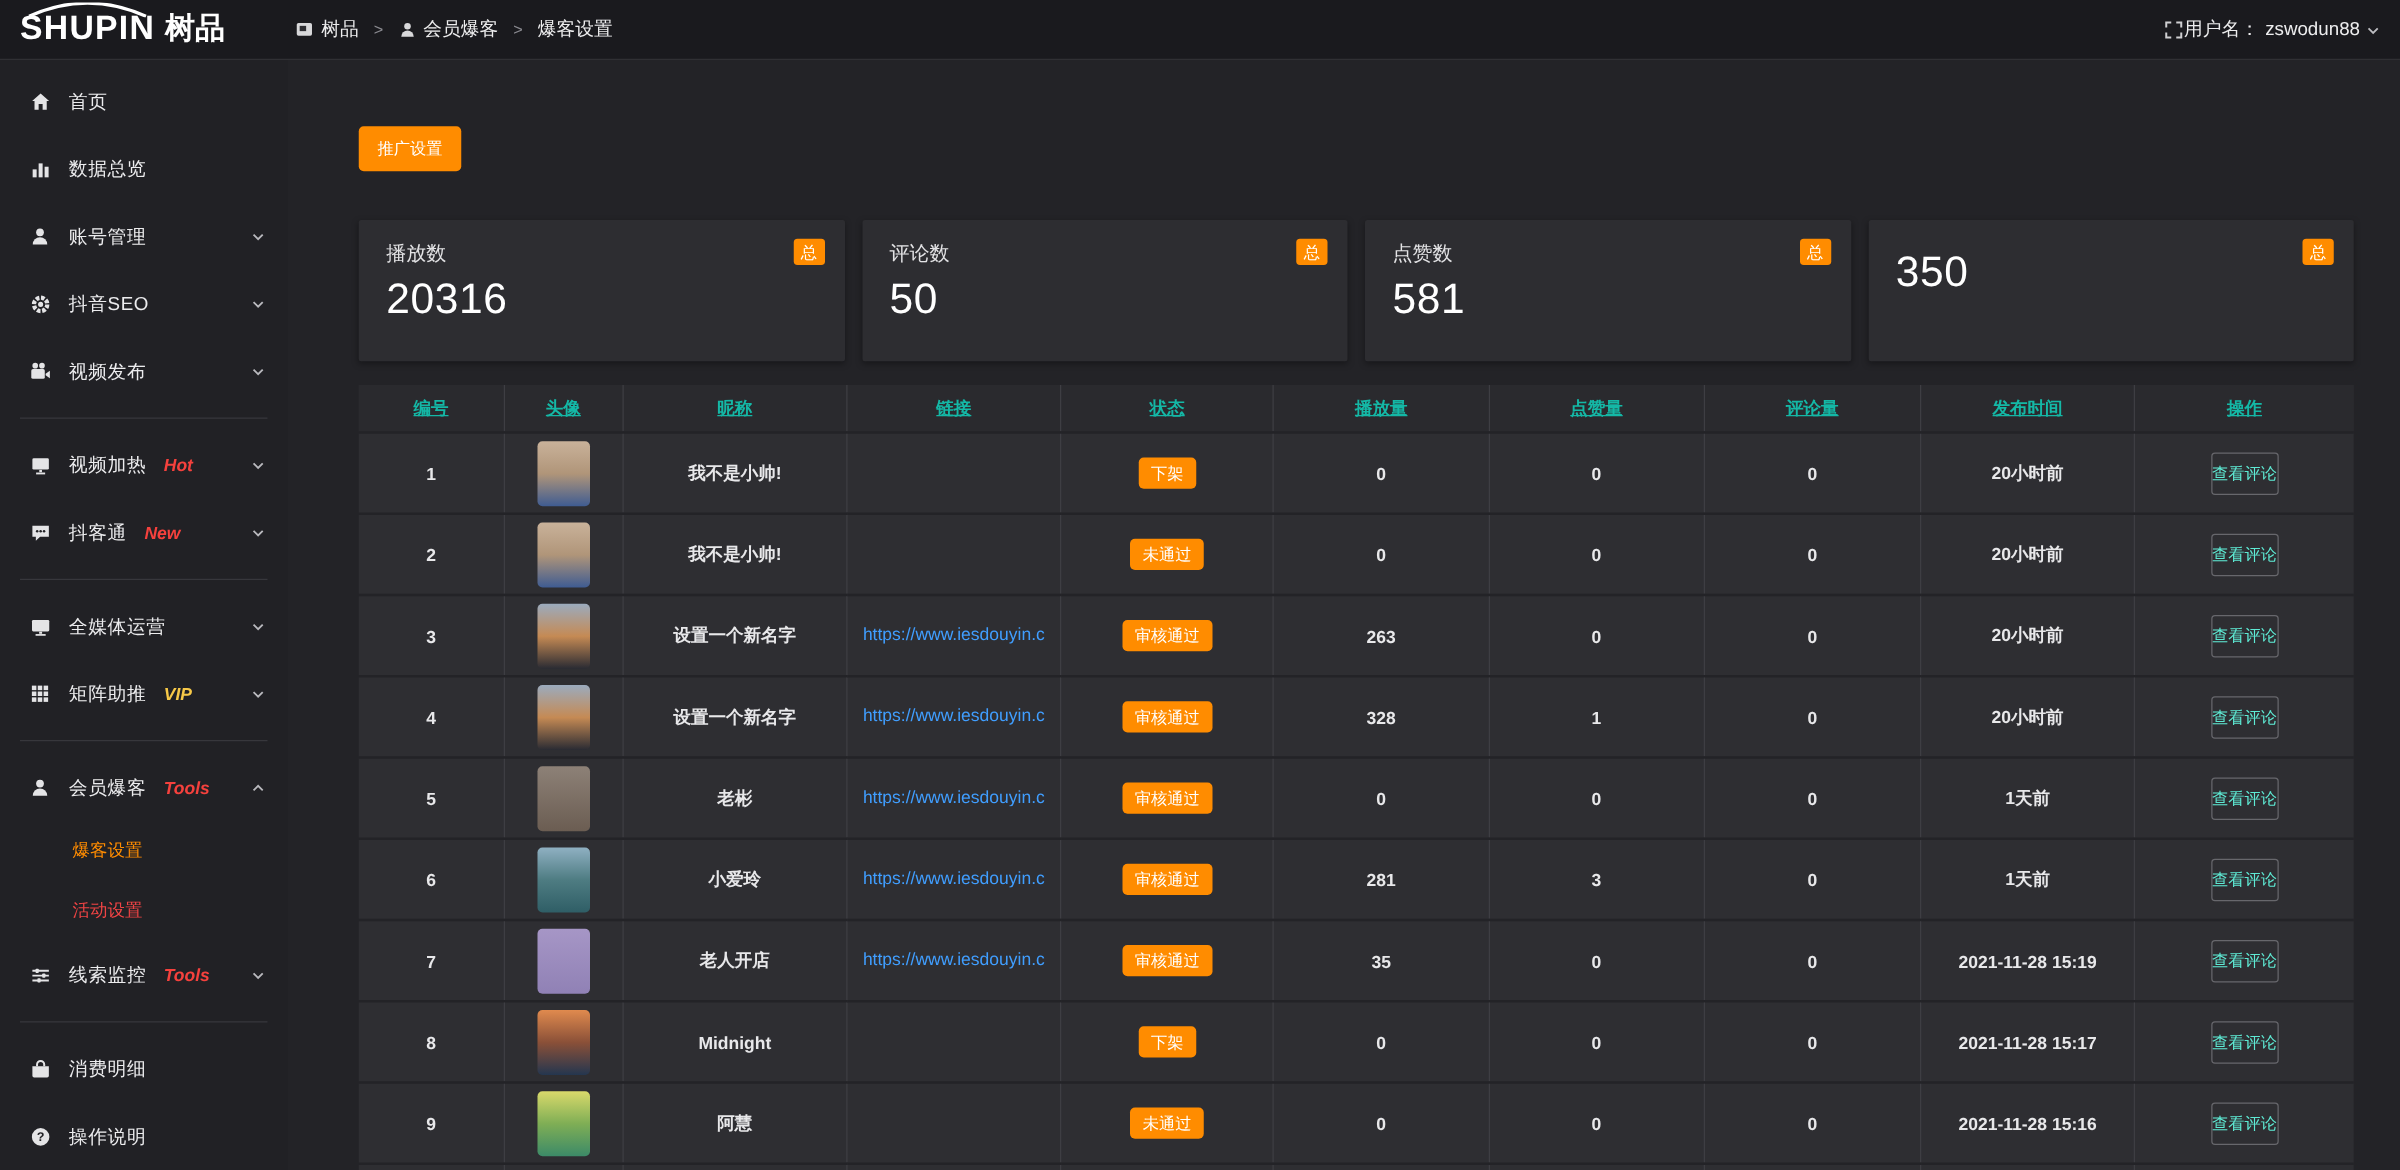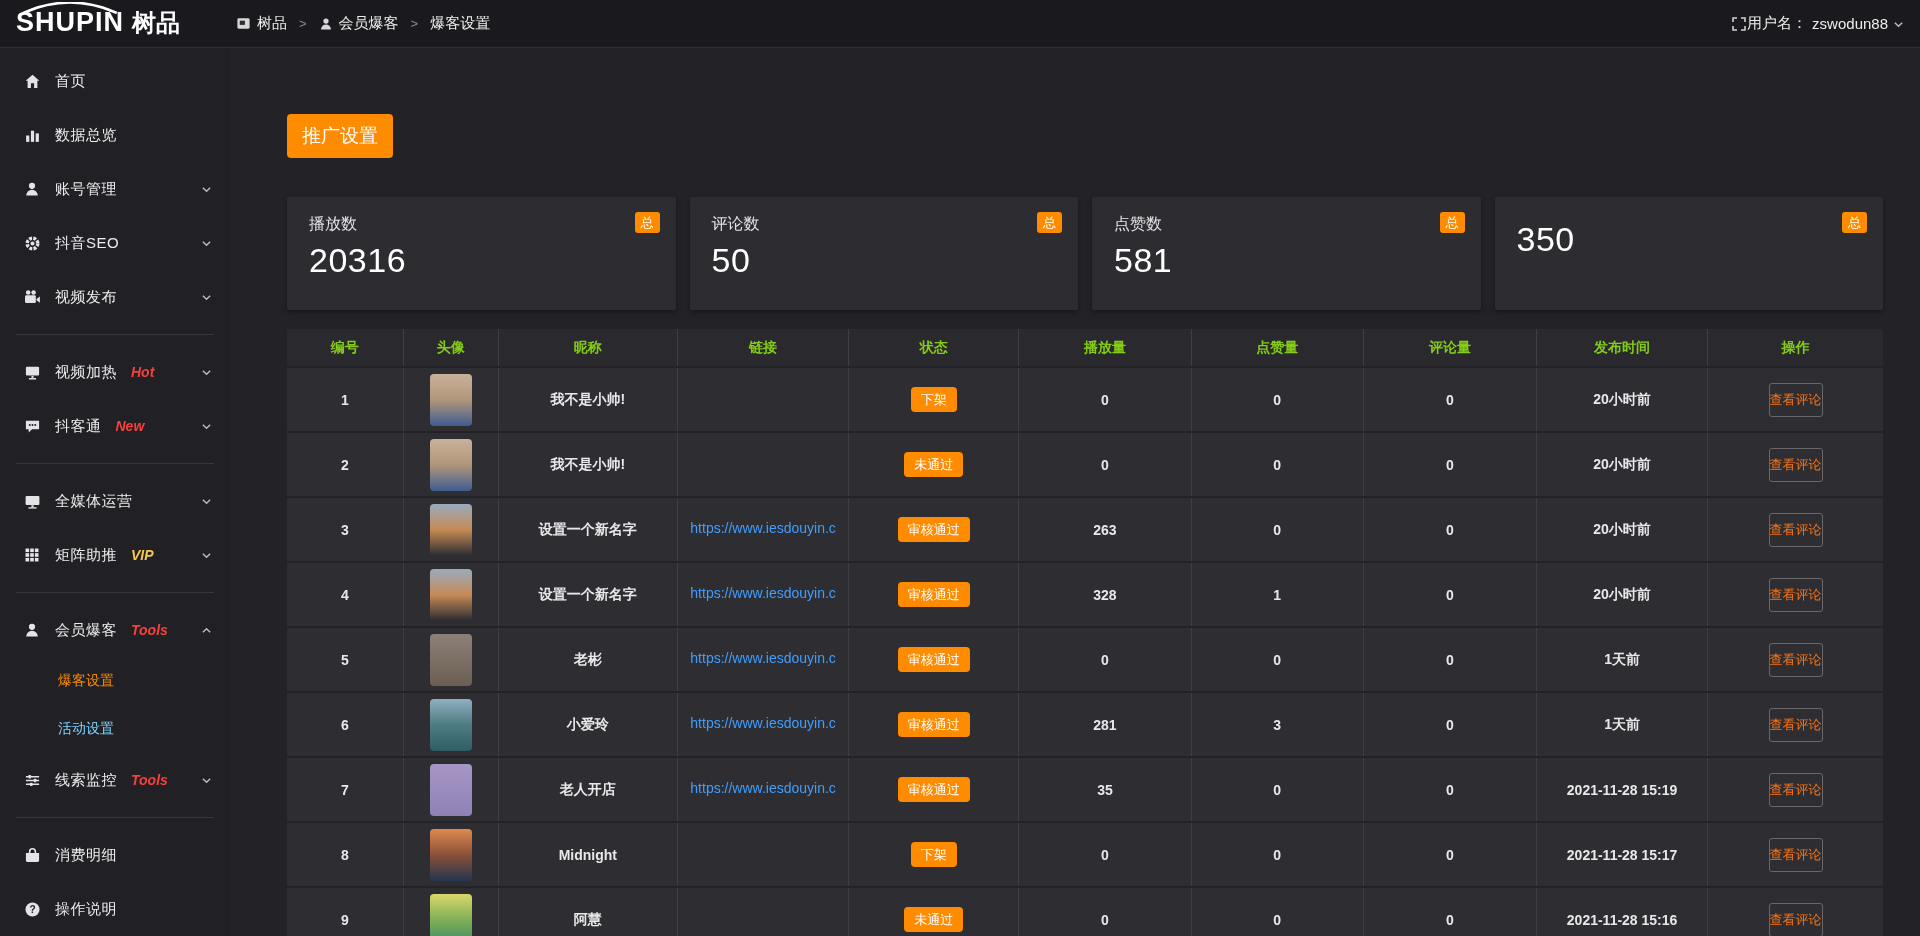--- a/index.html
+++ b/index.html
@@ -27,51 +27,51 @@
   
   .layout { display:flex; height:888px; }
   .sidebar { width:230px; flex:0 0 230px; background:#212125; padding-top:6px; overflow:hidden; }
   .sb-item { height:54px; display:flex; align-items:center; padding:0 18px 0 23px; cursor:pointer; }
   .sb-ic { width:18px; display:flex; justify-content:center; color:#e4e4e6; }
   .sb-label { margin-left:14px; font-size:15px; color:#ececee; letter-spacing:.5px; }
   .sb-tag { margin-left:14px; font-size:14px; font-style:italic; font-weight:700; }
   .sb-chevron { margin-left:auto; display:flex; color:#b9b9be; }
   .sb-divider { height:1px; background:#37373c; margin:10px 16px; }
   .sb-sub { height:48px; display:flex; align-items:center; padding-left:58px; font-size:14px;
-    color:#7dd3fc; cursor:pointer; }
+    color:#ef4444; cursor:pointer; }
   .sb-sub.active { color:#ff8c00; }
 
   
   .content { flex:1; padding:53px 37px 0 57px; overflow:hidden; }
   .promo-btn { display:inline-block; background:#ff8c00; color:#fff; border:none; border-radius:4px;
-    font-size:19px; padding:9px 15px; cursor:pointer; font-family:inherit;margin-top:13px; }
+    font-size:13px; padding:9px 15px; cursor:pointer; font-family:inherit; }
   .stats { display:flex; gap:14px; margin-top:39px; }
   .stat-card { flex:1; background:#2d2d31; border-radius:2px; height:113px; padding:17px 22px;
     position:relative; box-shadow:0 2px 5px rgba(0,0,0,.35); }
   .stat-label { font-size:16px; color:#e3e3e5; }
   .stat-value { font-size:34px; color:#ffffff; font-weight:500; margin-top:6px; letter-spacing:.5px; }
   .stat-badge { position:absolute; top:15px; right:16px; background:#ff8c00; color:#fff;
     font-size:13px; padding:4px 6px; border-radius:3px; line-height:1; }
 
   
   .table-wrap { margin-top:19px; }
   table { width:100%; border-collapse:collapse; table-layout:fixed; background:#2e2e32; }
-  thead th { height:38px; background:#2a2a2e; font-size:14px; font-weight:700; color:#84cc16;
-    border-right:1px solid #3e3e43; border-bottom:2px solid #232327; text-align:center; }
+  thead th { height:38px; background:#2a2a2e; font-size:14px; font-weight:700; color:#14b8a6;
+    border-right:1px solid #3e3e43; border-bottom:2px solid #232327; text-align:center;text-decoration:underline; }
   thead th:last-child { border-right:none; }
   tbody td { height:65px; font-size:14px; font-weight:700; color:#e8e8ea; text-align:center;
     vertical-align:middle; border-right:1px solid #3e3e43; border-bottom:2px solid #232327;
     overflow:hidden; white-space:nowrap; }
   tbody td:last-child { border-right:none; }
   .avatar { width:42px; height:52px; border-radius:4px; margin:0 auto; }
   .link { color:#409eff; font-weight:400; cursor:pointer; display:inline-block; max-width:100%;
     overflow:hidden; }
   .badge { display:inline-block; background:#ff8c00; color:#fff; font-size:13px; font-weight:400;
     padding:6px 10px; border-radius:4px; line-height:1; }
-  .view-btn { background:transparent; border:1px solid #67676c; color:#f97316; font-size:13px;
+  .view-btn { background:transparent; border:1px solid #67676c; color:#5eead4; font-size:13px;
     padding:7px 0; border-radius:3px; cursor:pointer; font-family:inherit; }
 </style>
 </head>
 <body>
 
 <header class="topbar">
   <div class="logo">
     <span class="logo-stack">
       <svg class="logo-arc" viewBox="0 0 120 12" preserveAspectRatio="none">
           <path d="M8 11 Q60 -10 112 11" fill="none" stroke="#ffffff" stroke-width="2.6"></path>

